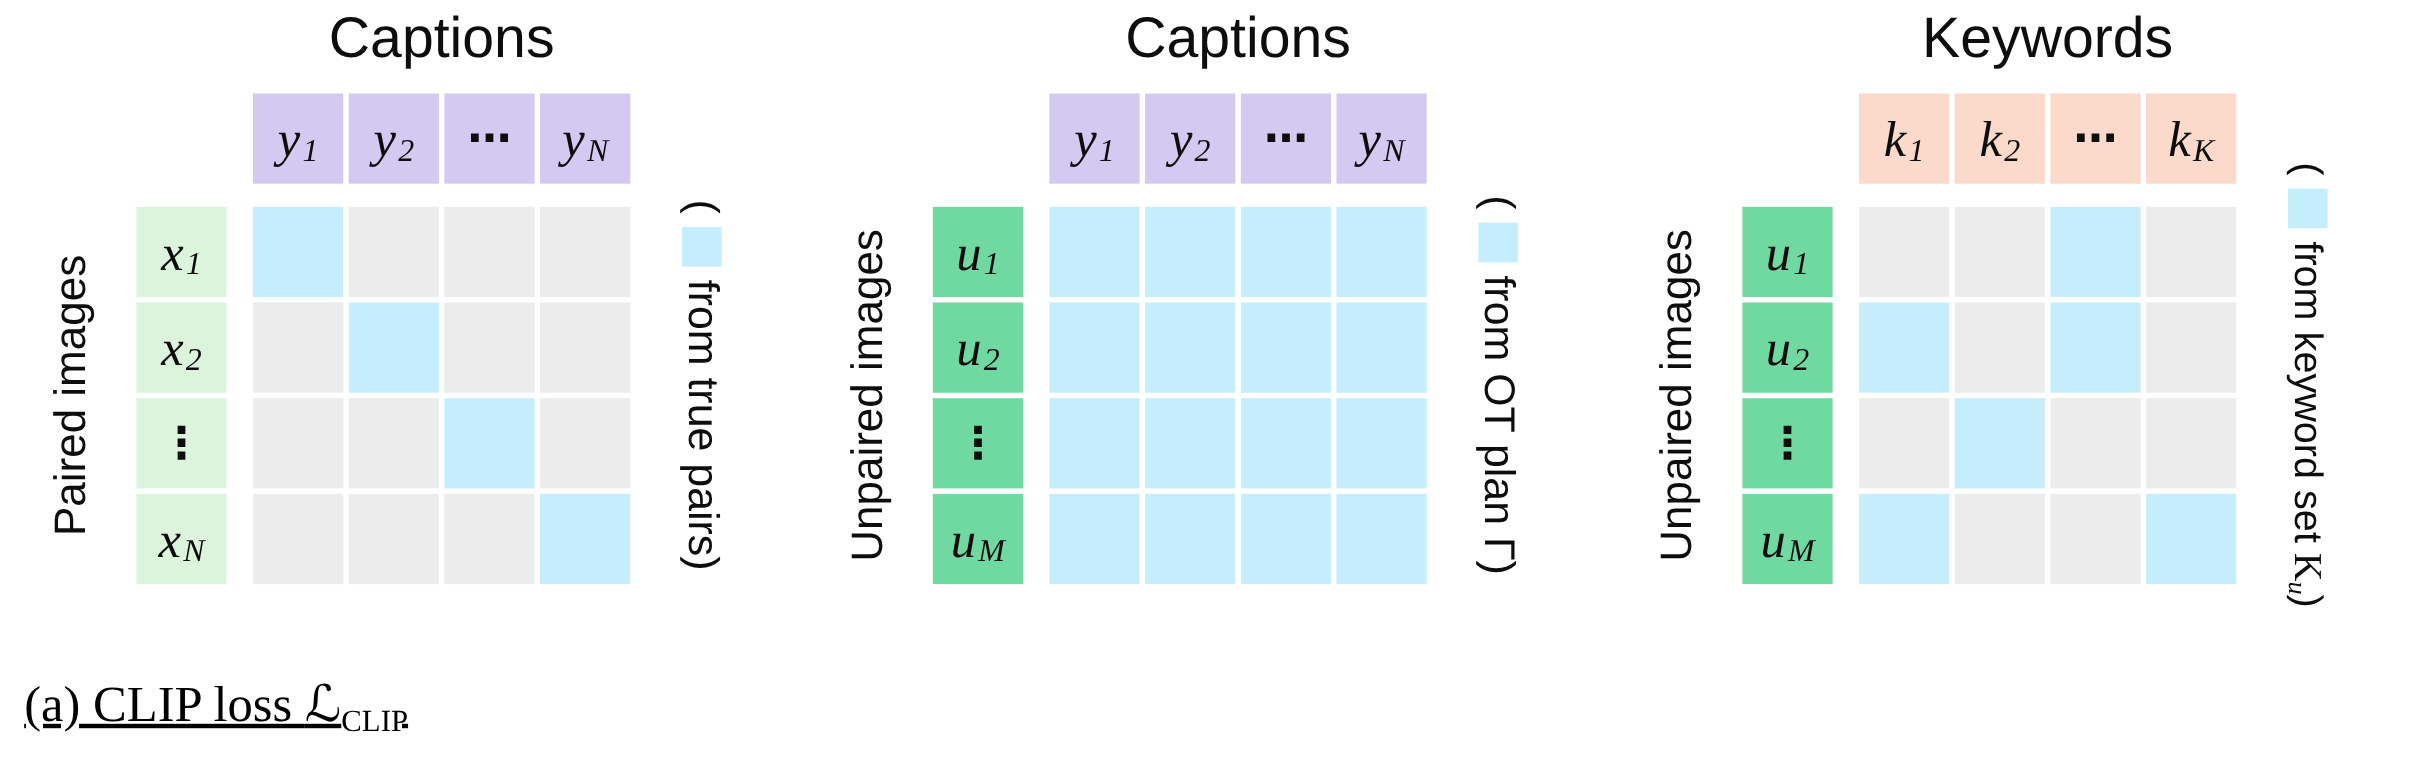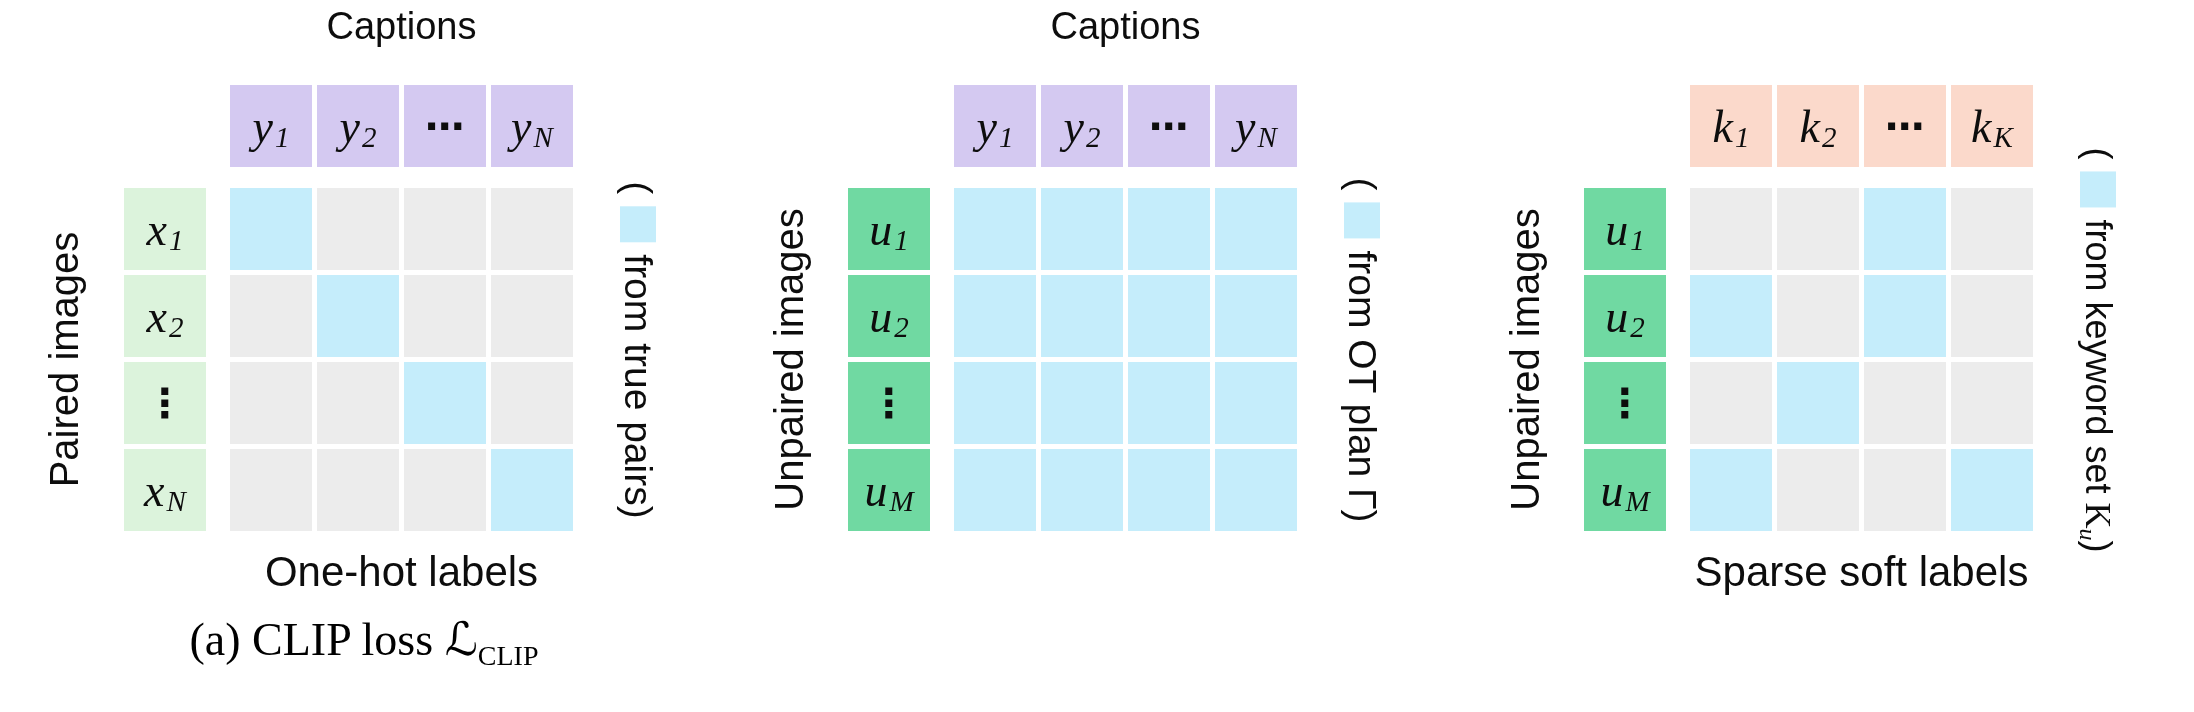--- a/index.html
+++ b/index.html
@@ -9,21 +9,21 @@
     background:#ffffff; overflow:hidden;
     font-family:"Liberation Sans", sans-serif; color:#111;
   }
   .panel { position:absolute; top:0; width:700px; height:712px; }
   #panel-a { left:18px; }
   #panel-b { left:742px; }
   #panel-c { left:1478px; }
 
   .panel-title {
     position:absolute; top:4px; left:212px; width:343px;
-    text-align:center; font-size:38px; line-height:1.2; color:#0d0d0d;
+    text-align:center; font-size:52px; line-height:1.2; color:#0d0d0d;
   }
 
   .col-headers {
     position:absolute; left:212px; top:85px;
     display:grid; grid-template-columns:repeat(4,82px); grid-template-rows:82px; gap:5px;
   }
   .row-headers {
     position:absolute; left:106px; top:188px;
     display:grid; grid-template-rows:repeat(4,82px); grid-template-columns:82px; gap:5px;
   }
@@ -60,24 +60,24 @@
     transform:rotate(-90deg); white-space:nowrap;
     font-size:40px; color:#0d0d0d;
   }
 
   .bottom-label {
     position:absolute; left:192px; top:548px; width:383px;
     text-align:center; font-size:42px; color:#0d0d0d;
   }
 
   .caption {
-    position:absolute; left:16px; top:612px; width:660px;
-    text-align:center;
+    position:absolute; left:4px; top:612px; width:660px;
+    text-align:left;
     font-family:"Liberation Serif","DejaVu Serif",serif;
-    font-size:46px; color:#000;
+    font-size:46px; color:#000;text-decoration:underline;
   }
   .caption .scriptL { font-family:"DejaVu Serif","DejaVu Sans",serif; }
   .caption sub { font-size:28px; line-height:0; vertical-align:-0.35em; }
 
   .legend-wrap {
     position:absolute; left:578px; top:85px; width:84px; height:530px;
   }
   .legend {
     position:absolute; left:50%; top:50%;
     transform:translate(-50%,-50%) rotate(90deg);
@@ -155,21 +155,20 @@
         <div class="cell" style="background: rgb(236, 236, 236);"></div>
         <div class="cell" style="background: rgb(236, 236, 236);"></div>
         <div class="cell" style="background: rgb(197, 237, 251);"></div>
         <div class="cell" style="background: rgb(236, 236, 236);"></div>
         <div class="cell" style="background: rgb(236, 236, 236);"></div>
         <div class="cell" style="background: rgb(236, 236, 236);"></div>
         <div class="cell" style="background: rgb(236, 236, 236);"></div>
         <div class="cell" style="background: rgb(197, 237, 251);"></div>
       </div>
 
-    <div class="bottom-label">One-hot labels</div>
 
     <div class="caption"><span>(a) CLIP loss </span><span class="scriptL">ℒ</span><sub>CLIP</sub></div>
 
     <div class="legend-wrap">
       <div class="legend">
         <span>(</span>
         <span class="sq" style="background: rgb(197, 237, 251);"></span>
         <span>from true pairs</span>
         <span class="legend-sym"></span>
         <sub class="legend-sub"></sub>
@@ -248,20 +247,21 @@
         <span class="sq" style="background: rgb(197, 237, 251);"></span>
         <span>from OT plan Γ</span>
         <span class="legend-sym"></span>
         <sub class="legend-sub"></sub>
         <span>)</span>
       </div>
     </div>
   </section>
 
   <section class="panel" id="panel-c">
+    <div class="panel-title">Keywords</div>
 
     <div class="left-label-wrap">
       <span class="left-label">Unpaired images</span>
     </div>
 
     <div class="col-headers">
       <div class="hdr-cell math-label" style="background: rgb(251, 217, 203);">
           <span>k</span>
           <sub>1</sub>
         </div>
@@ -308,21 +308,20 @@
         <div class="cell" style="background: rgb(236, 236, 236);"></div>
         <div class="cell" style="background: rgb(197, 237, 251);"></div>
         <div class="cell" style="background: rgb(236, 236, 236);"></div>
         <div class="cell" style="background: rgb(236, 236, 236);"></div>
         <div class="cell" style="background: rgb(197, 237, 251);"></div>
         <div class="cell" style="background: rgb(236, 236, 236);"></div>
         <div class="cell" style="background: rgb(236, 236, 236);"></div>
         <div class="cell" style="background: rgb(197, 237, 251);"></div>
       </div>
 
-    <div class="bottom-label">Sparse soft labels</div>
 
 
     <div class="legend-wrap">
       <div class="legend">
         <span>(</span>
         <span class="sq" style="background: rgb(197, 237, 251);"></span>
         <span>from keyword set</span>
         <span class="legend-sym">K</span>
         <sub class="legend-sub">u</sub>
         <span>)</span>

